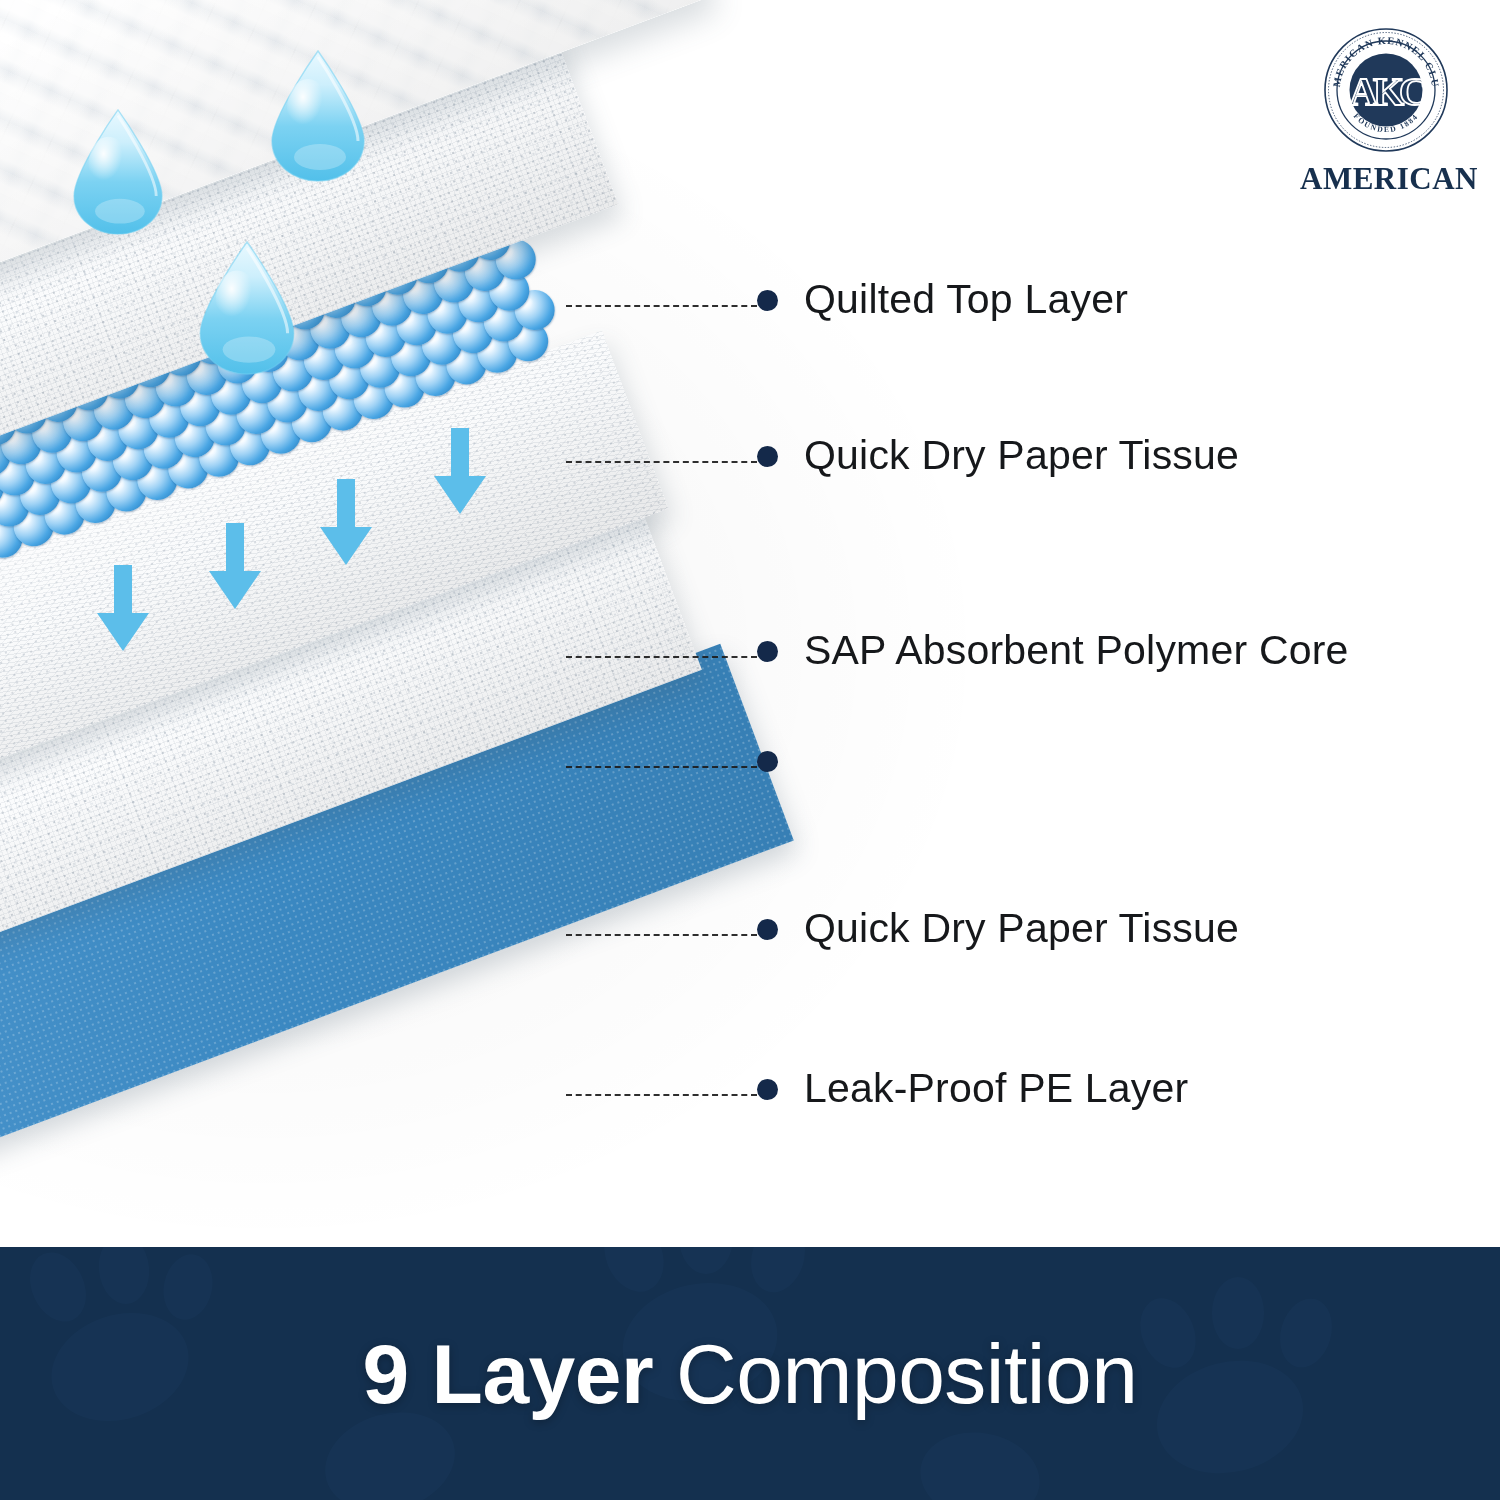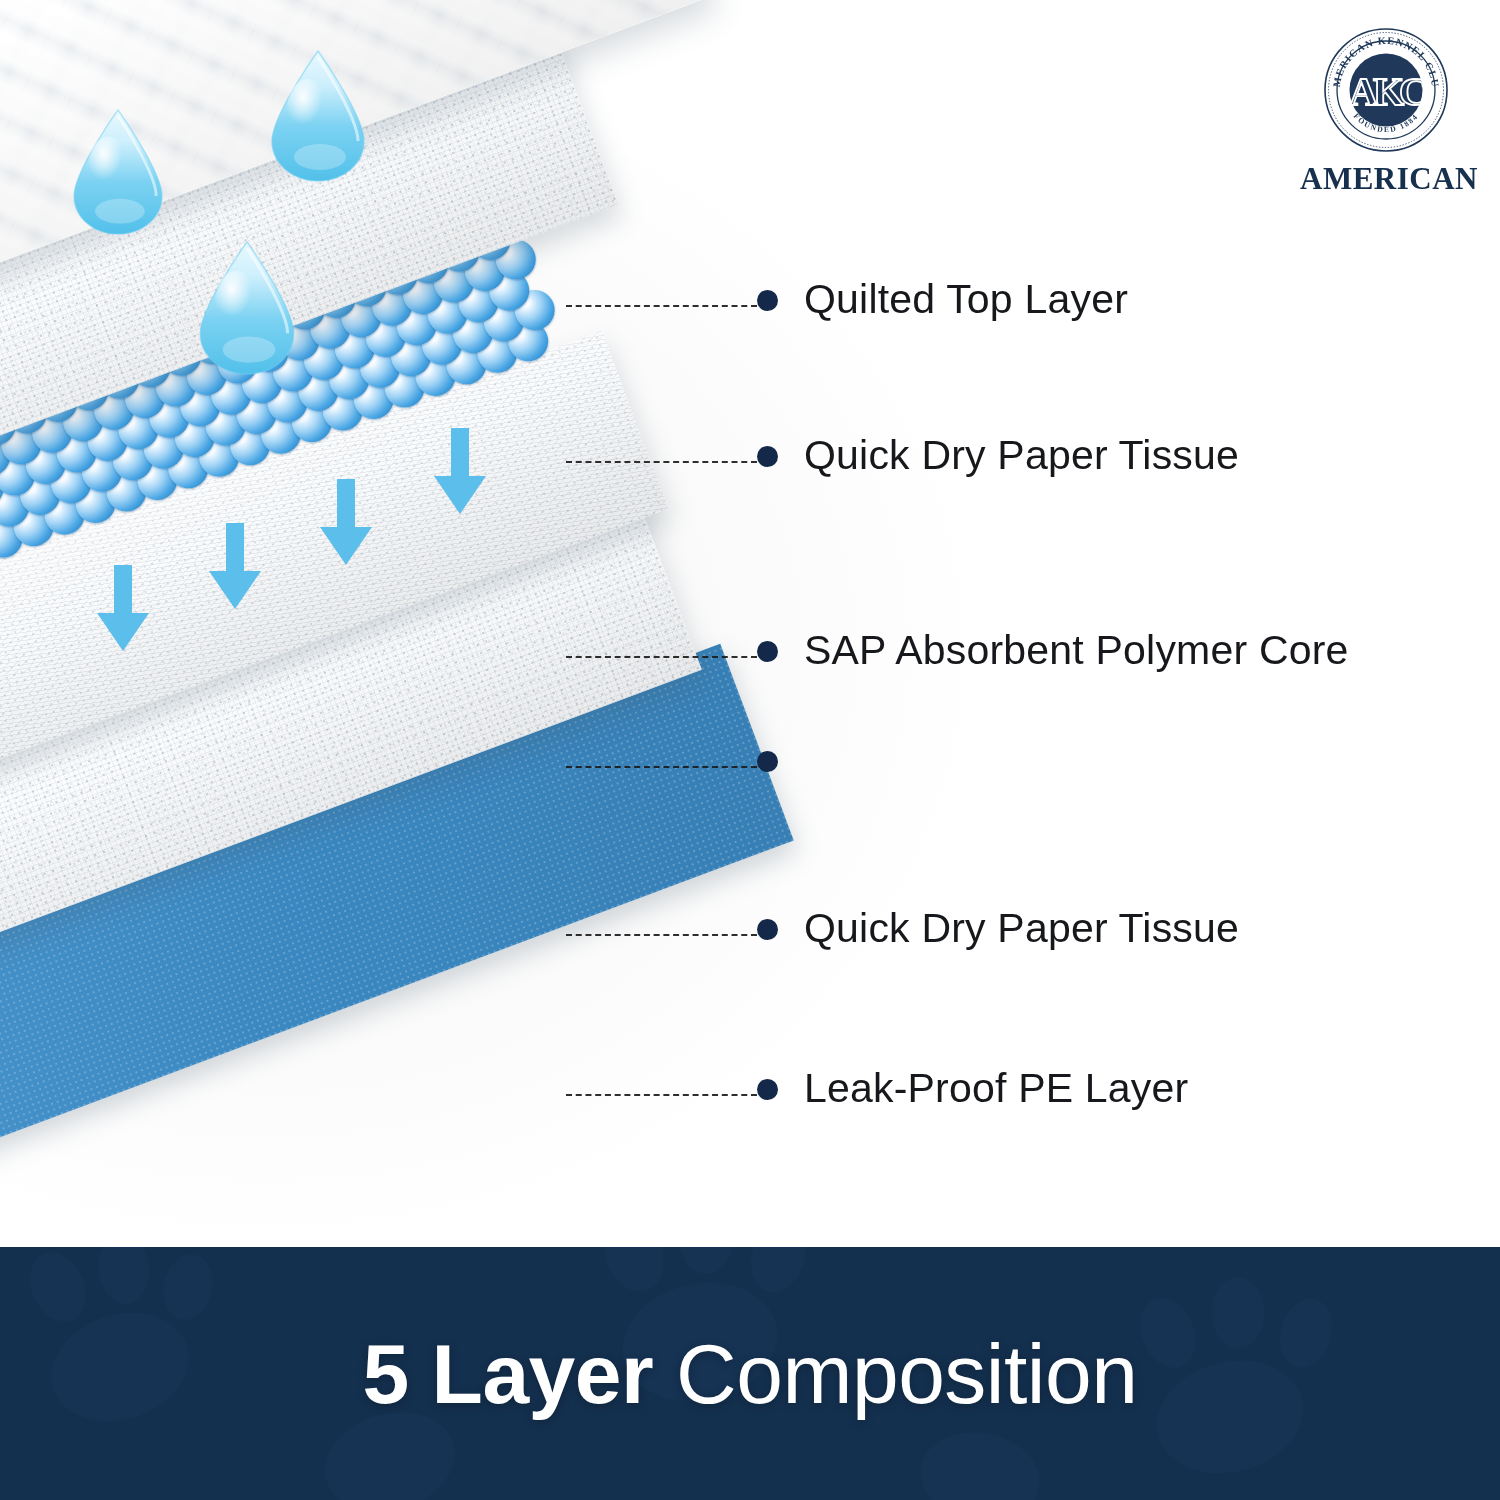--- a/index.html
+++ b/index.html
@@ -435,16 +435,16 @@
         <ellipse cx="706" cy="-10" rx="27" ry="37"></ellipse>
         <ellipse cx="778" cy="10" rx="26" ry="36" transform="rotate(16 778 10)"></ellipse>
         <ellipse cx="1230" cy="170" rx="74" ry="55" transform="rotate(-14 1230 170)"></ellipse>
         <ellipse cx="1168" cy="86" rx="26" ry="36" transform="rotate(-22 1168 86)"></ellipse>
         <ellipse cx="1238" cy="66" rx="26" ry="36"></ellipse>
         <ellipse cx="1306" cy="86" rx="25" ry="35" transform="rotate(16 1306 86)"></ellipse>
         <ellipse cx="390" cy="215" rx="66" ry="48" transform="rotate(-16 390 215)"></ellipse>
         <ellipse cx="980" cy="230" rx="60" ry="44" transform="rotate(10 980 230)"></ellipse>
       </g>
     </svg>
-    <div class="footer-title"><span class="ft-bold">5 Layer</span><span class="ft-light"> Composition</span></div>
+    <div class="footer-title"><span class="ft-bold">9 Layer</span><span class="ft-light"> Composition</span></div>
   </div>
 
 </div>
 
 </body></html>

